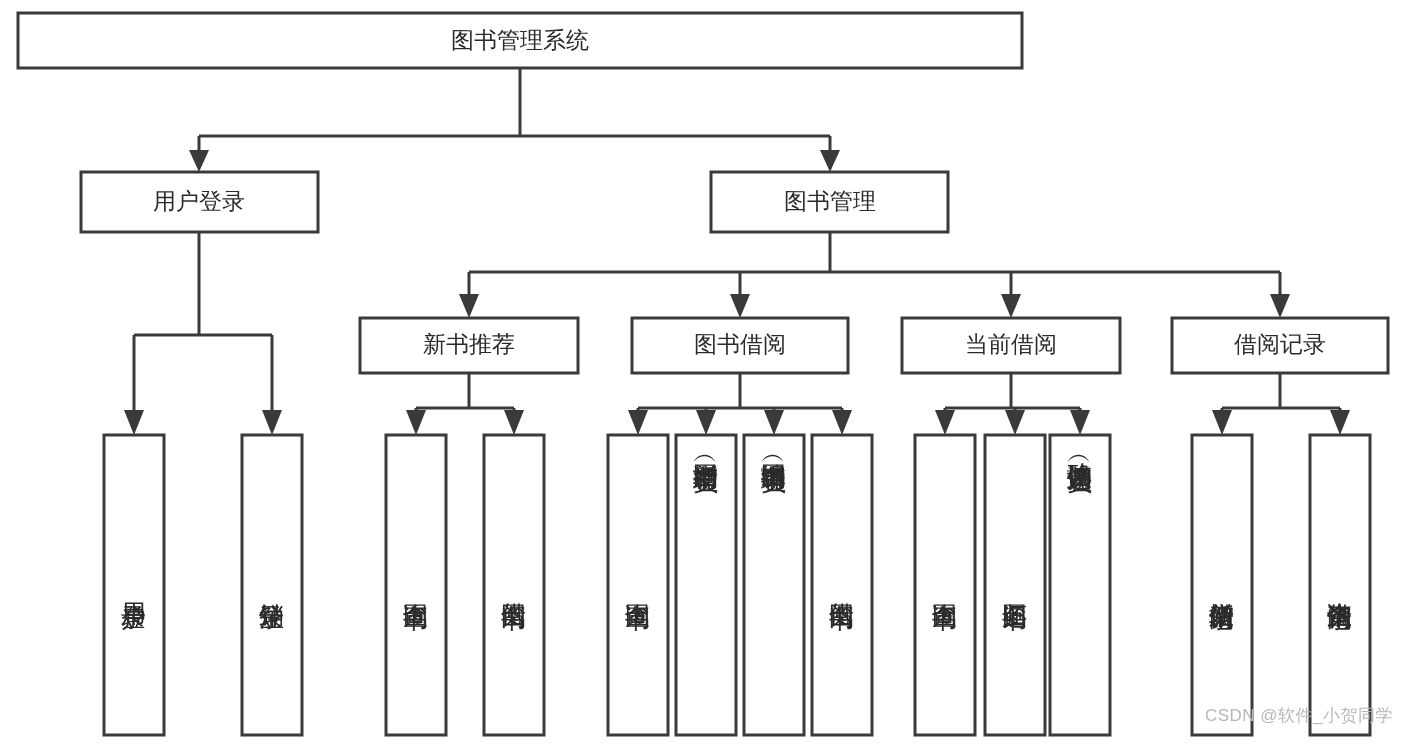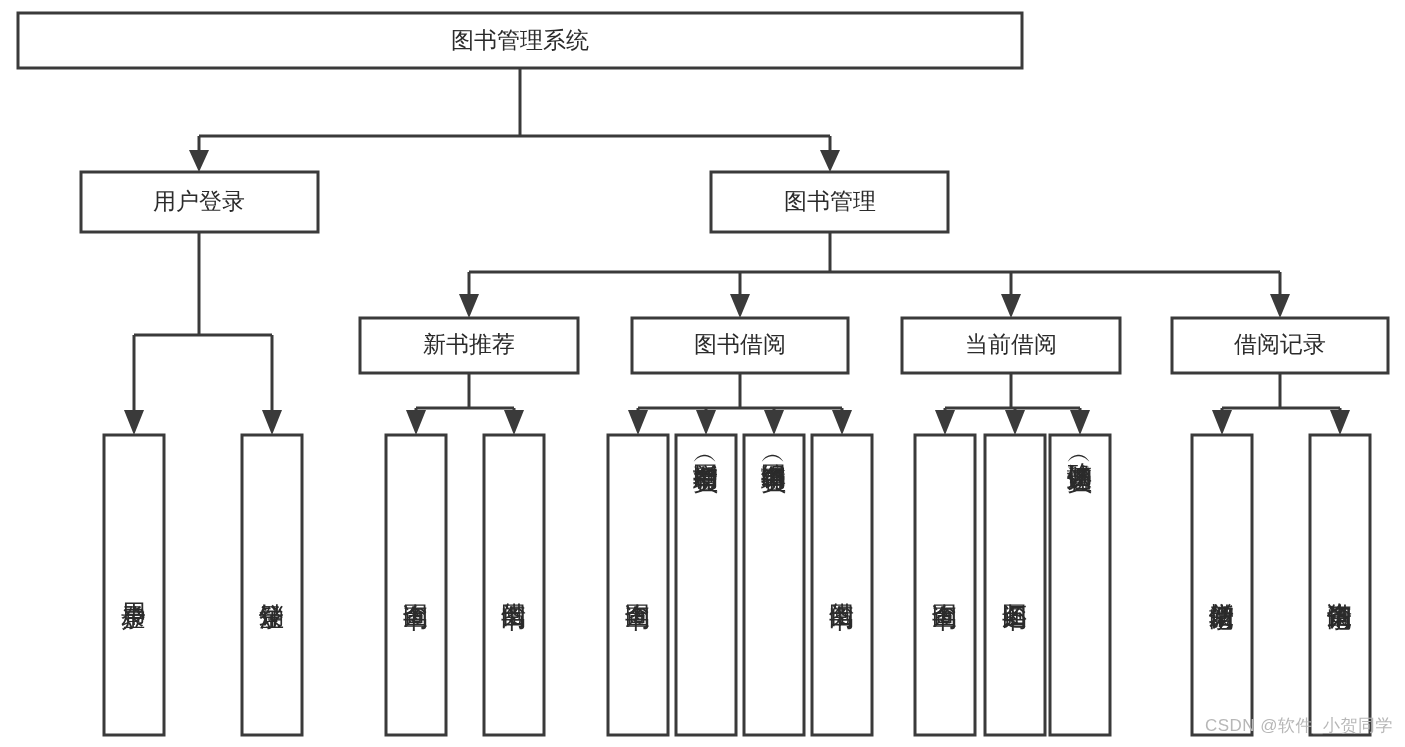--- a/index.html
+++ b/index.html
@@ -63,21 +63,21 @@
   .leaf-label-wrap {
     position: absolute;
     display: flex;
     align-items: center;
     justify-content: center;
     pointer-events: none;
   }
   .watermark {
     position: absolute;
     right: 8px;
-    bottom: 10px;
+    bottom: 20px;
     font-family: "Liberation Sans", "DejaVu Sans", sans-serif;
     font-size: 17px;
     color: #b7b7b7;
     letter-spacing: 0.5px;
     white-space: nowrap;
   }
 </style>
 </head>
 <body>
 

